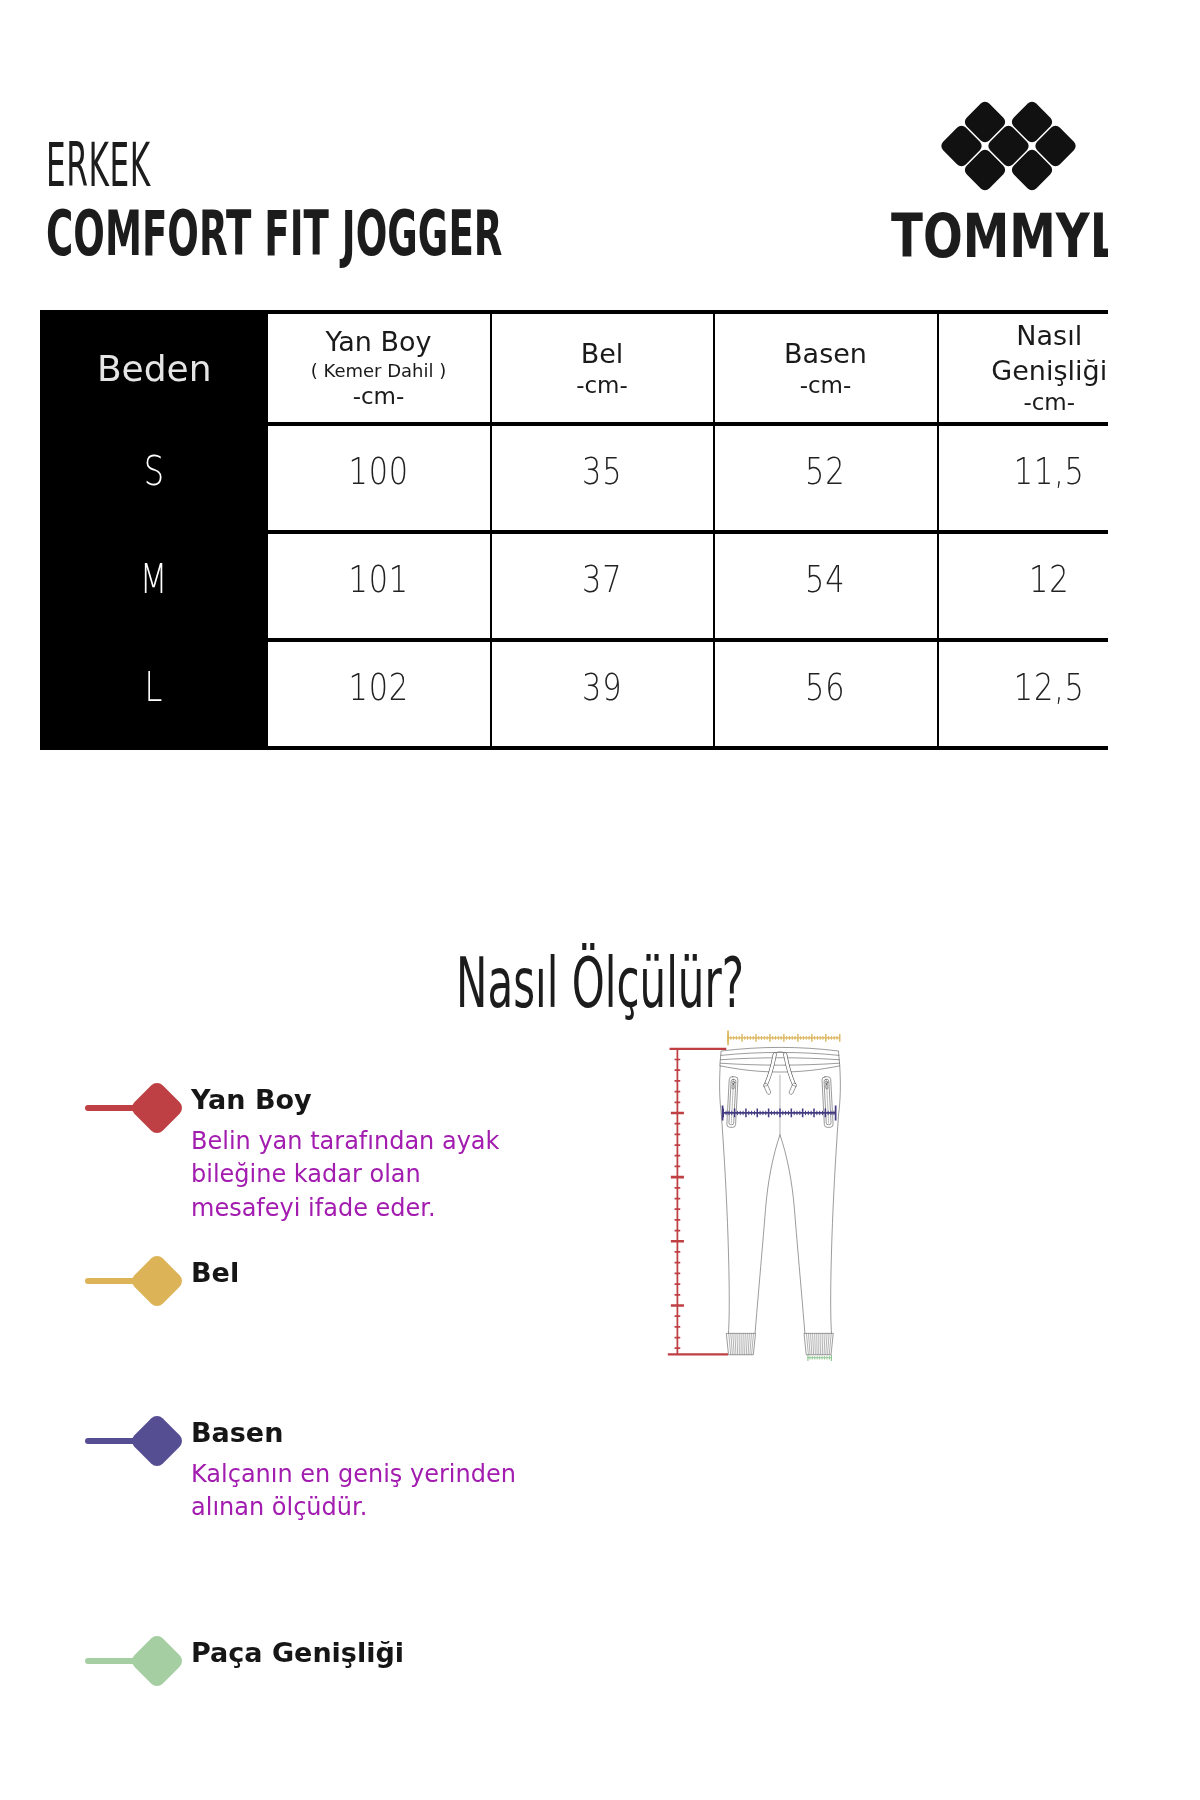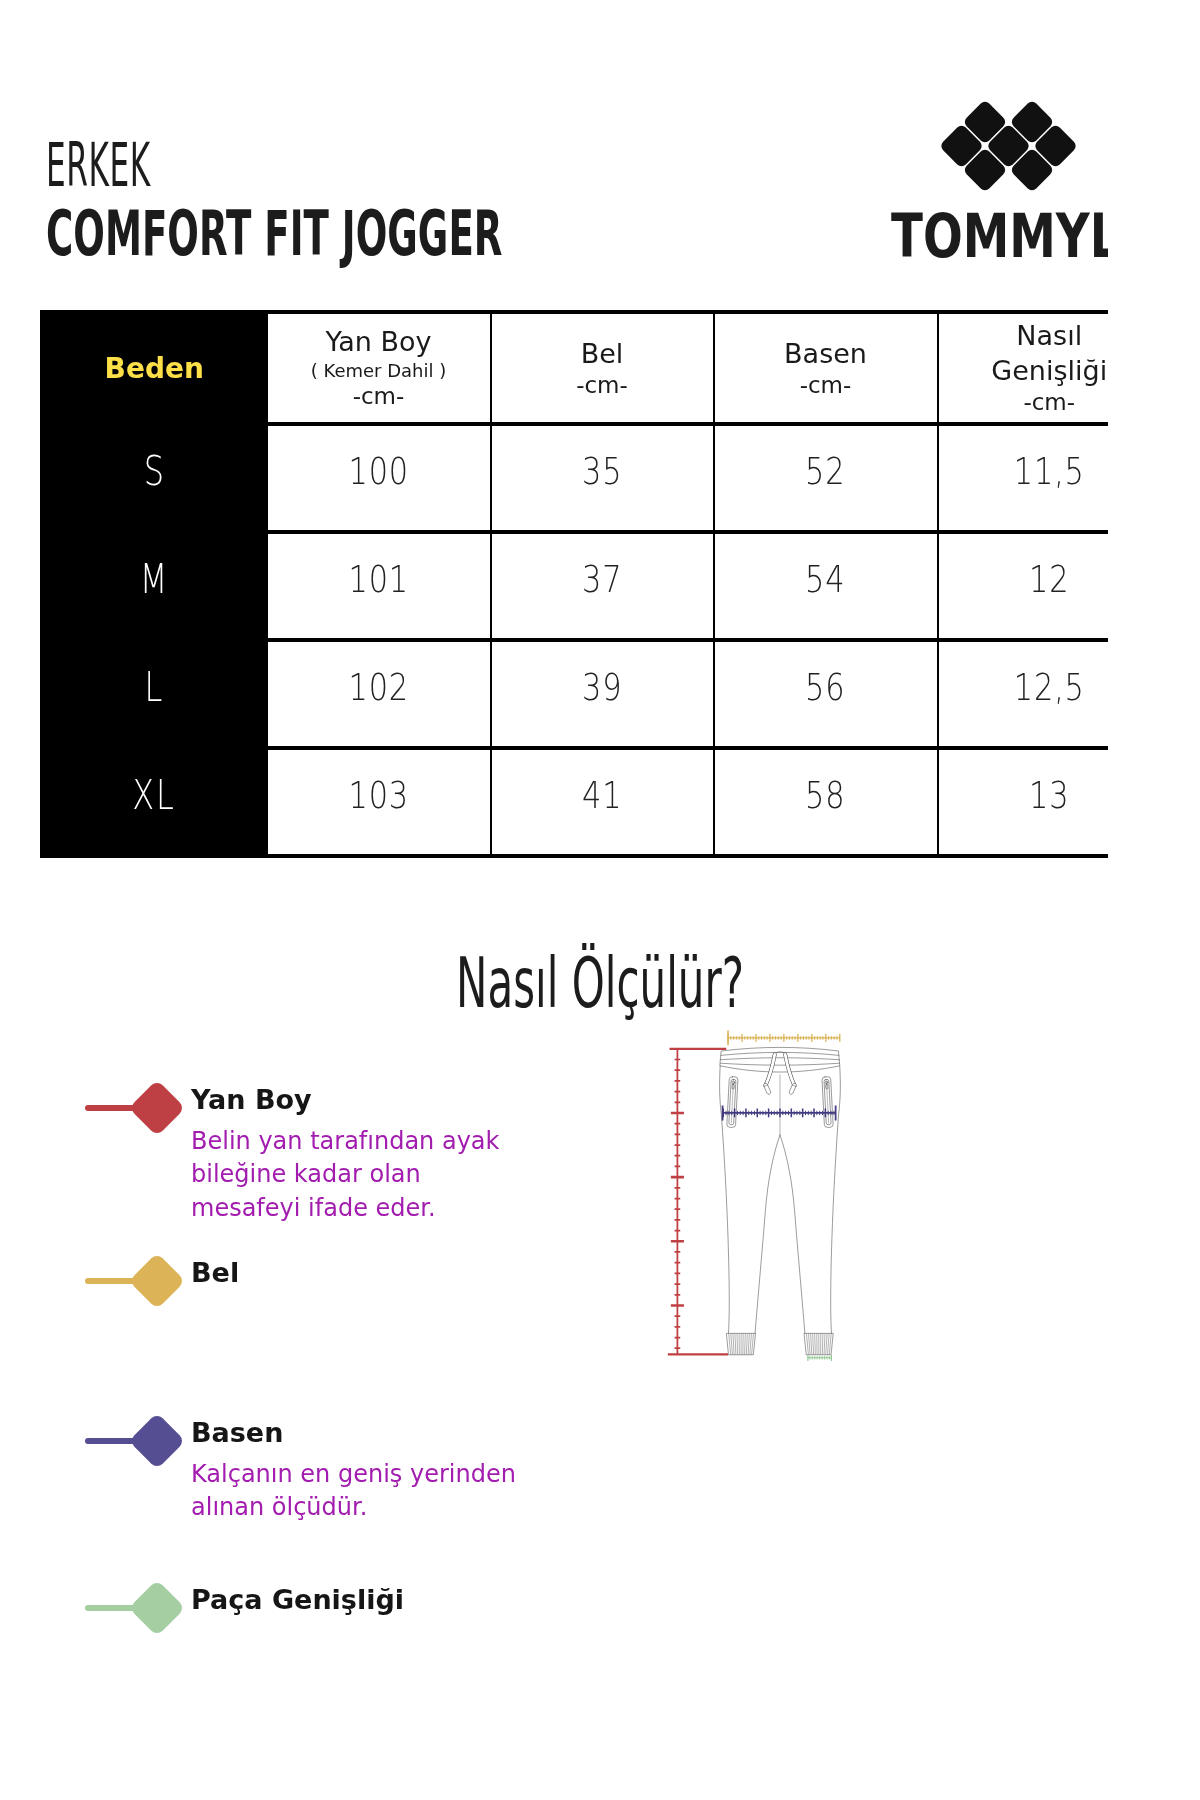--- a/index.html
+++ b/index.html
@@ -20,37 +20,37 @@
              border:3px solid #000}
   #sizetable td{border-left:2px solid #000;border-right:2px solid #000;
                 border-top:4px solid #000;border-bottom:4px solid #000;
                 text-align:center;vertical-align:middle;padding:0;background:#fff}
   #sizetable tr.hd td{height:108px}
   #sizetable tr.dr td{height:90px;padding-bottom:14px}
   #sizetable td.dark{background:#000;color:#fff;border-color:#000}
   .h1{display:block;font-size:27px;font-weight:500;line-height:1.3;color:#1a1a1a}
   .h2{display:block;font-size:18px;font-weight:400;line-height:1.3;color:#1a1a1a}
   .h3{display:block;font-size:23px;font-weight:400;line-height:1.3;color:#1a1a1a}
-  .hbeden{font-size:28px;font-weight:700;color:#fde047}
+  .hbeden{font-size:36px;font-weight:400;color:#e5e5e5}
   .num{display:inline-block;font-size:38px;font-weight:300;letter-spacing:1px;color:#222;
        transform:scaleX(.80)}
   .szlab{display:inline-block;font-size:40px;font-weight:300;letter-spacing:2px;color:#fff;
        transform:scaleX(.80)}
 
   
   #howto{position:absolute;left:250px;top:942px;width:700px;text-align:center;font-size:70px;font-weight:400;
          transform:scaleX(.60);transform-origin:50% 0;white-space:nowrap}
 
   .leg{position:absolute;left:85px;width:490px;display:flex}
   .leg .icon{position:relative;width:106px;height:54px;flex:none}
   .leg .line{position:absolute;left:0;top:22px;width:60px;height:6px;border-radius:3px}
   .leg .dia{position:absolute;left:52px;top:5px;width:40px;height:40px;border-radius:8px;transform:rotate(45deg)}
   .leg .t{font-size:27px;font-weight:700;line-height:1.25;color:#161616;margin:0 0 8px 0}
   .leg .d{font-size:24px;font-weight:400;line-height:1.40;color:#a21caf}
-  #leg0{top:1083px}#leg1{top:1256px}#leg2{top:1416px}#leg3{top:1583px}
+  #leg0{top:1083px}#leg1{top:1256px}#leg2{top:1416px}#leg3{top:1636px}
   #leg0 .d{width:315px}#leg1 .d{width:370px}#leg2 .d{width:390px}#leg3 .d{width:355px}
 
   #illus{position:absolute;left:600px;top:1020px}
 </style>
 </head>
 <body>
 
 <div id="page">
 
   <div id="cat">ERKEK</div>
@@ -113,27 +113,20 @@
       <td><span class="num">54</span></td>
       <td><span class="num">12</span></td>
     </tr>
     <tr class="dr">
       <td class="dark"><span class="szlab">L</span></td>
       <td><span class="num">102</span></td>
       <td><span class="num">39</span></td>
       <td><span class="num">56</span></td>
       <td><span class="num">12,5</span></td>
     </tr>
-    <tr class="dr">
-      <td class="dark"><span class="szlab">XL</span></td>
-      <td><span class="num">103</span></td>
-      <td><span class="num">41</span></td>
-      <td><span class="num">58</span></td>
-      <td><span class="num">13</span></td>
-    </tr>
   </tbody>
     </table>
 
   <div id="howto">Nasıl Ölçülür?</div>
 
   <div class="leg" id="leg0">
     <div class="icon">
       <div class="line" style="background-color: rgb(191, 64, 68);"></div>
       <div class="dia" style="background-color: rgb(191, 64, 68);"></div>
     </div>

